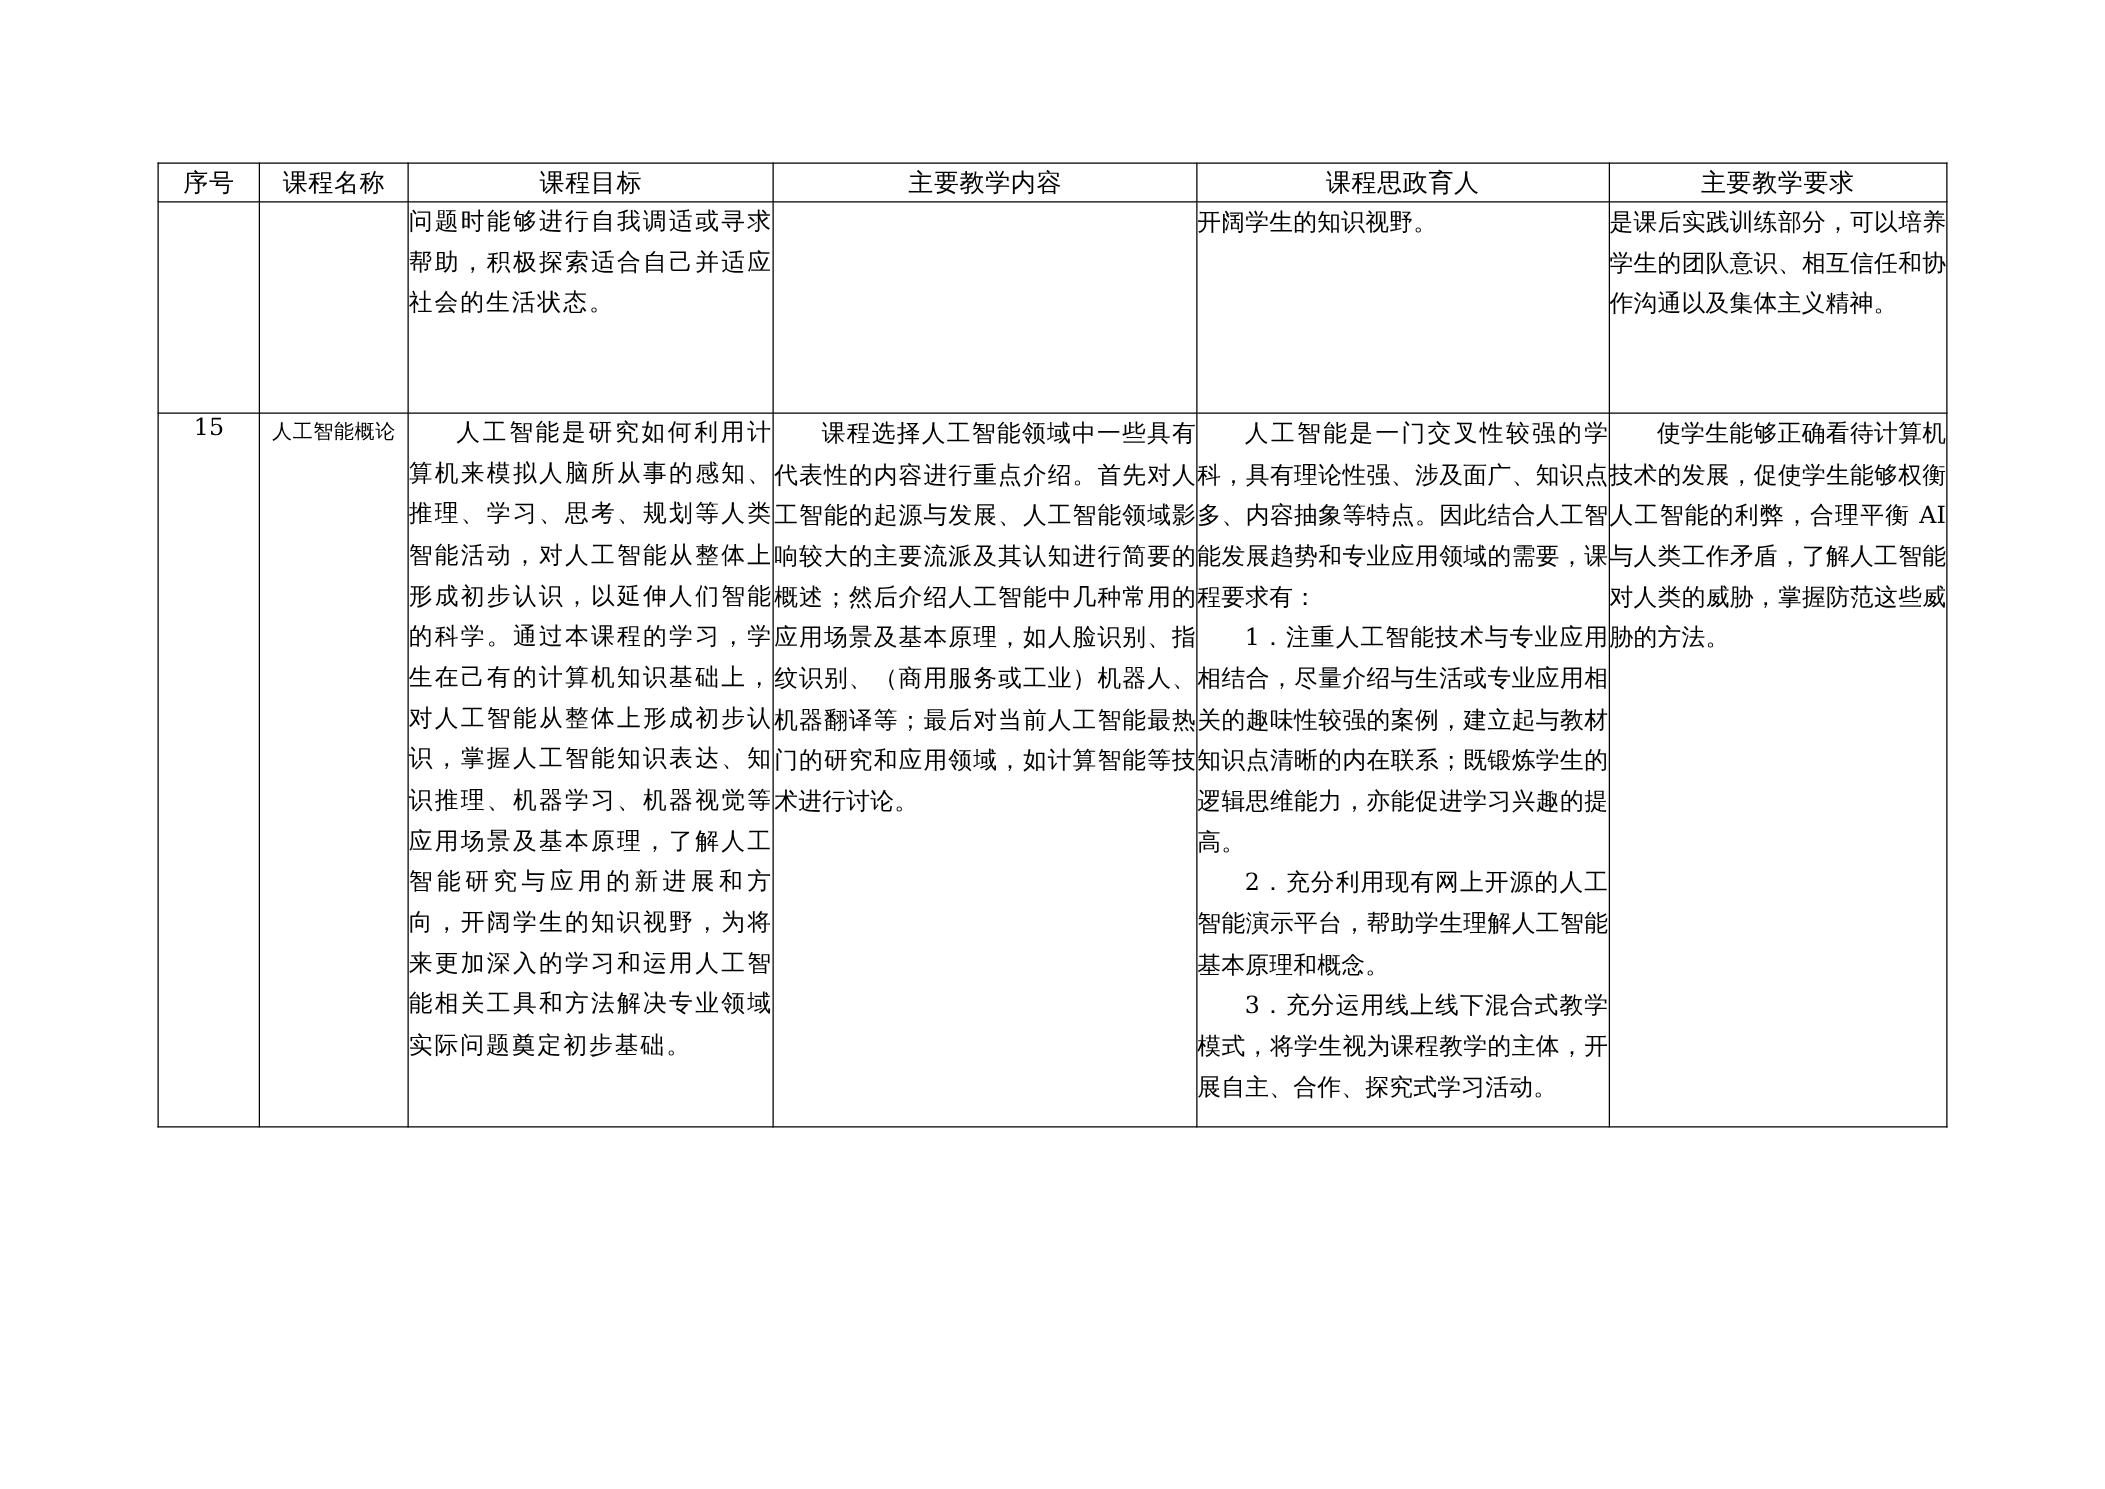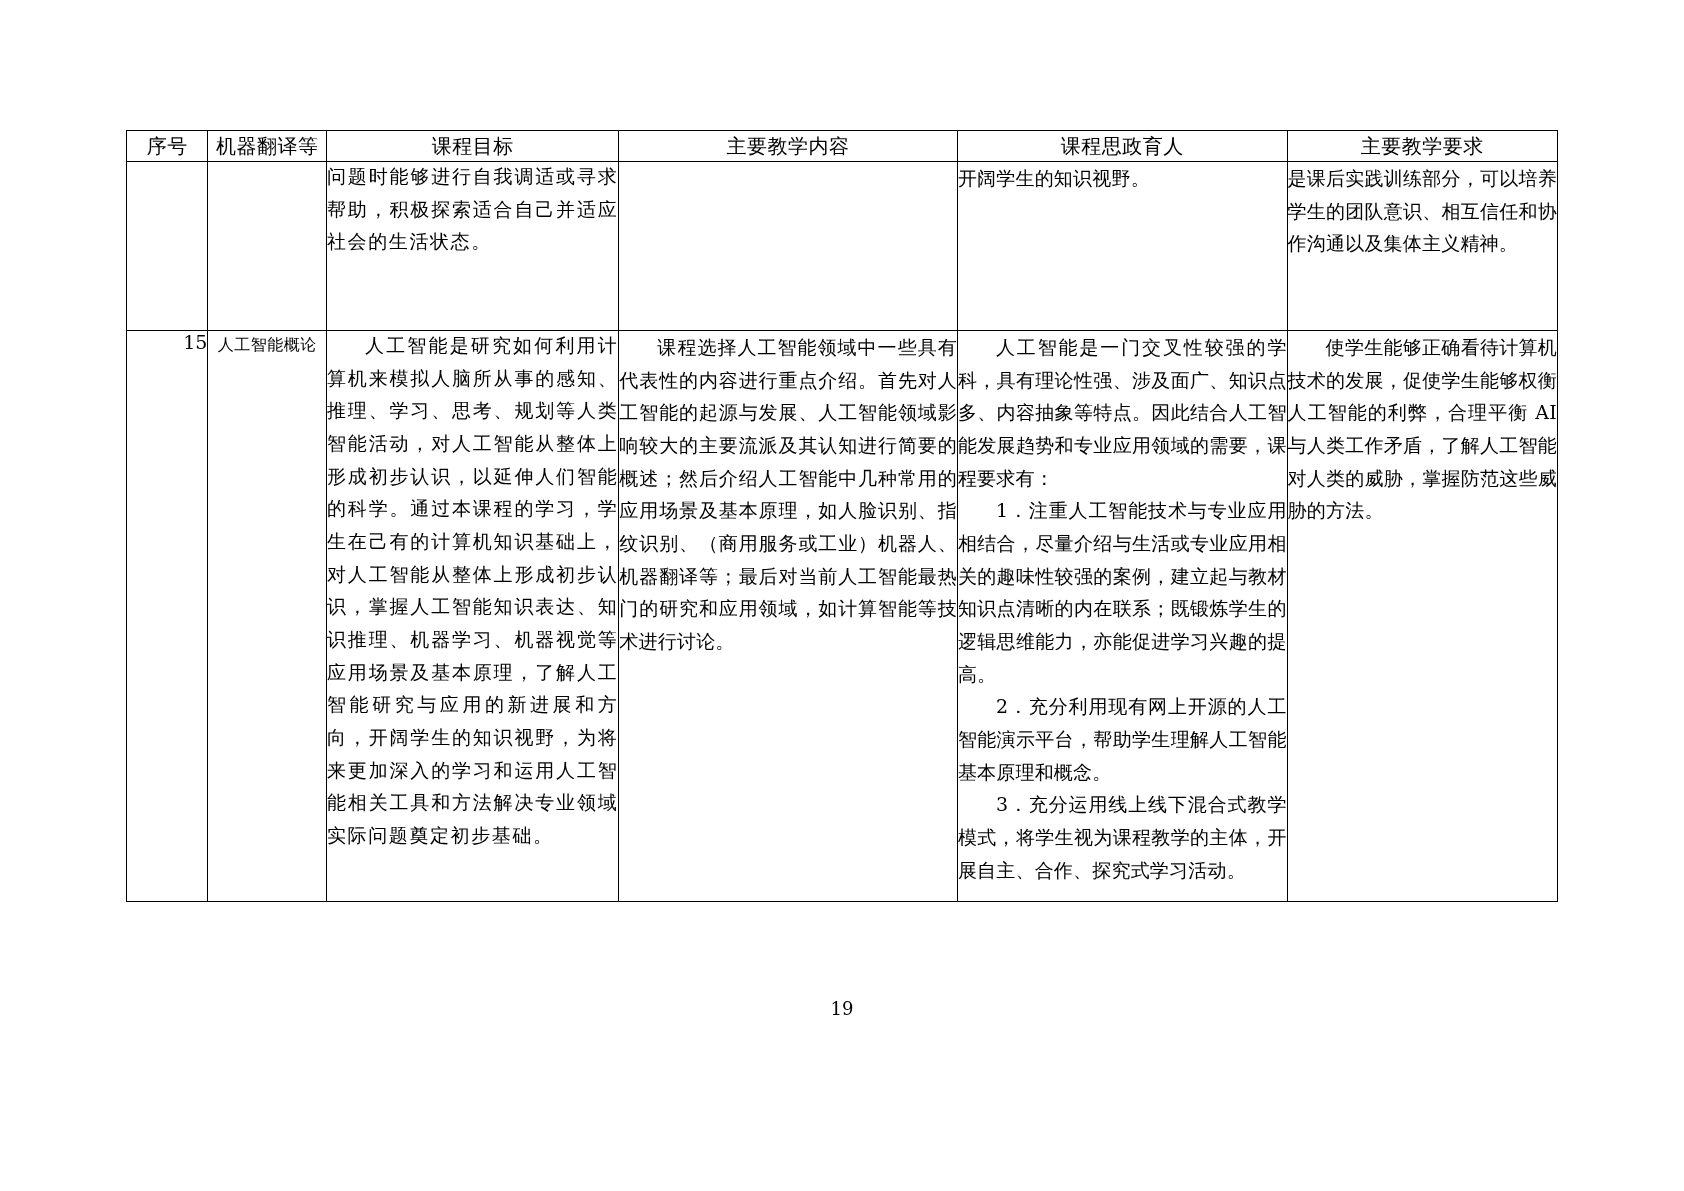--- a/index.html
+++ b/index.html
@@ -68,21 +68,21 @@
     text-indent: 2em;
   }
   .cell p {
     margin: 0;
   }
   .cell.spaced {
     letter-spacing: 1.6px;
     font-family: Liberation Mono, monospace;
   }
   .rownum {
-    text-align: right;
+    text-align: center;
     font-size: 19px;
     vertical-align: middle;
   }
   .namecell {
     text-align: center;
     font-size: 16px;
     line-height: 1.72;
     vertical-align: middle;
     letter-spacing: 0.5px;
     padding: 0 4px;
@@ -114,21 +114,21 @@
         <col class="c-no">
         <col class="c-name">
         <col class="c-goal">
         <col class="c-content">
         <col class="c-require">
         <col class="c-ideo">
       </colgroup>
       <thead>
         <tr>
           <td>序号</td>
-          <td>机器翻译等</td>
+          <td>课程名称</td>
           <td>课程目标</td>
           <td>主要教学内容</td>
           <td>课程思政育人</td>
           <td>主要教学要求</td>
         </tr>
       </thead>
       <tbody>
         <tr class="row-top">
           <td class="rownum"></td>
           <td class="namecell"></td>
@@ -153,15 +153,14 @@
             <p>3．充分运用线上线下混合式教学模式，将学生视为课程教学的主体，开展自主、合作、探究式学习活动。</p>
           </td>
           <td class="cell indent midcell">
             <p>使学生能够正确看待计算机技术的发展，促使学生能够权衡人工智能的利弊，合理平衡 AI 与人类工作矛盾，了解人工智能对人类的威胁，掌握防范这些威胁的方法。</p>
           </td>
         </tr>
       </tbody>
     </table>
   </div>
 
-  <div class="page-number">19</div>
 
 </div>
 
 </body></html>

